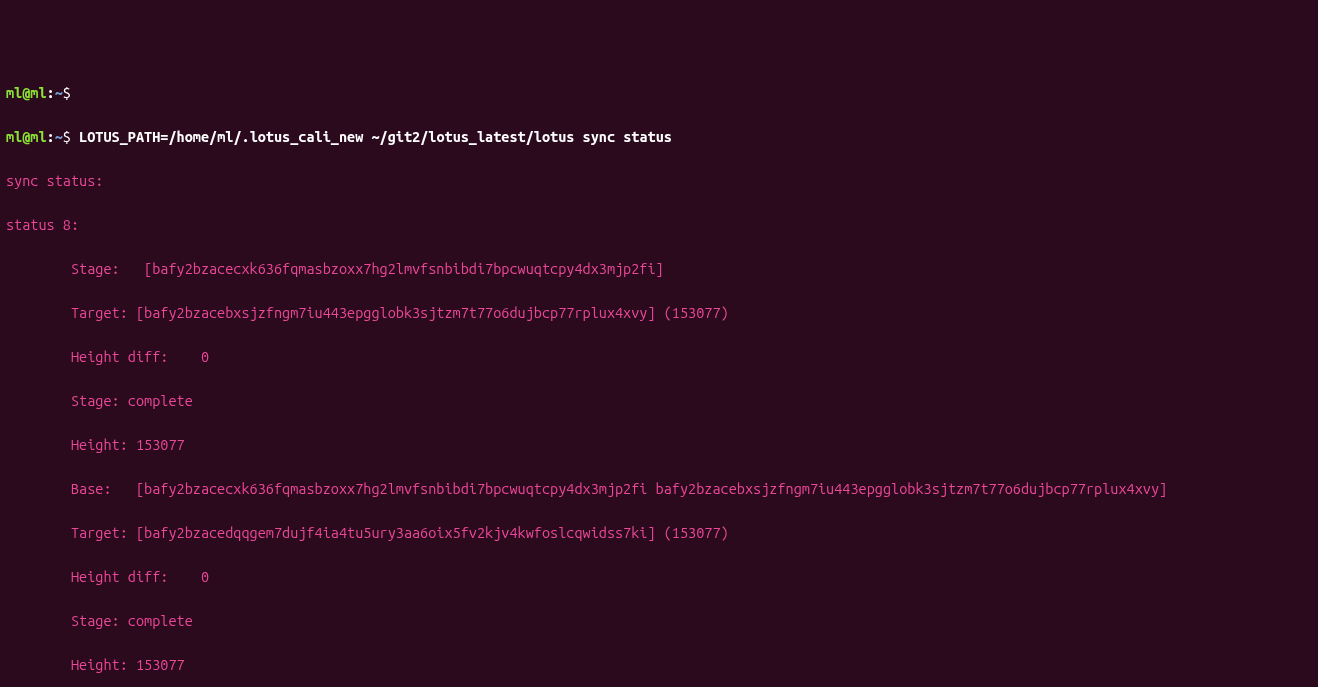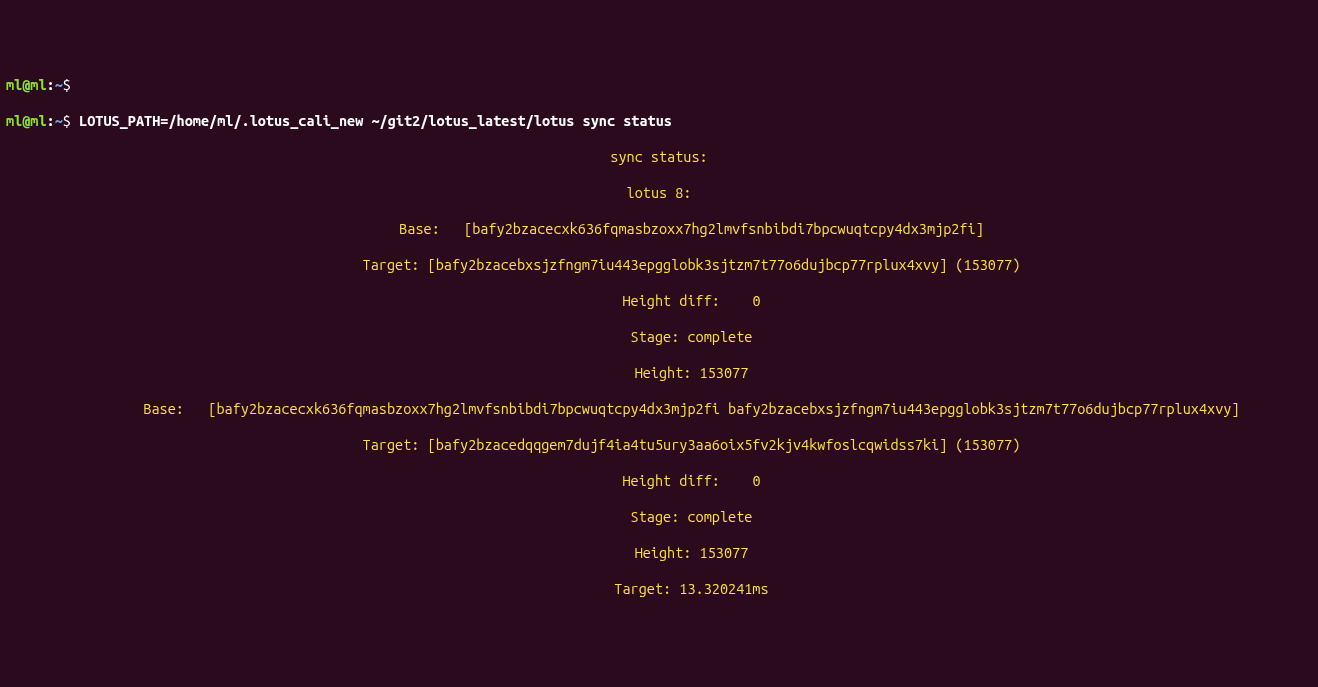--- a/index.html
+++ b/index.html
@@ -11,33 +11,33 @@
     line-height: 18px;
     padding: 4px 6px;
     white-space: pre;
     overflow-x: hidden;
   }
   .user { color: #8ae234; font-weight: bold; }
   .colon { color: #ffffff; font-weight: bold; }
   .tilde { color: #729fcf; font-weight: bold; }
   .dollar { color: #ffffff; }
   .cmd { color: #ffffff; font-weight: bold; }
-  .out { color: #fde047; text-align: center; }
-  .line { display: block; }
+  .out { color: #ec4899; }
+  .line { display: block; margin-top: 8px; }
 </style>
 </head>
 <body>
 
 
 
 <div><span class="line"><span class="user">ml@ml</span><span class="colon">:</span><span class="tilde">~</span><span class="dollar">$</span> <span class="cmd"></span></span>
 <span class="line"><span class="user">ml@ml</span><span class="colon">:</span><span class="tilde">~</span><span class="dollar">$</span> <span class="cmd">LOTUS_PATH=/home/ml/.lotus_cali_new ~/git2/lotus_latest/lotus sync status</span></span>
 <span class="line out">sync status:</span>
-<span class="line out">lotus 8:</span>
-<span class="line out">        Base:   [bafy2bzacecxk636fqmasbzoxx7hg2lmvfsnbibdi7bpcwuqtcpy4dx3mjp2fi]</span>
+<span class="line out">status 8:</span>
+<span class="line out">        Stage:   [bafy2bzacecxk636fqmasbzoxx7hg2lmvfsnbibdi7bpcwuqtcpy4dx3mjp2fi]</span>
 <span class="line out">        Target: [bafy2bzacebxsjzfngm7iu443epgglobk3sjtzm7t77o6dujbcp77rplux4xvy] (153077)</span>
 <span class="line out">        Height diff:    0</span>
 <span class="line out">        Stage: complete</span>
 <span class="line out">        Height: 153077</span>
 <span class="line out">        Base:   [bafy2bzacecxk636fqmasbzoxx7hg2lmvfsnbibdi7bpcwuqtcpy4dx3mjp2fi bafy2bzacebxsjzfngm7iu443epgglobk3sjtzm7t77o6dujbcp77rplux4xvy]</span>
 <span class="line out">        Target: [bafy2bzacedqqgem7dujf4ia4tu5ury3aa6oix5fv2kjv4kwfoslcqwidss7ki] (153077)</span>
 <span class="line out">        Height diff:    0</span>
 <span class="line out">        Stage: complete</span>
 <span class="line out">        Height: 153077</span>
 <span class="line out">        Target: 13.320241ms</span>

